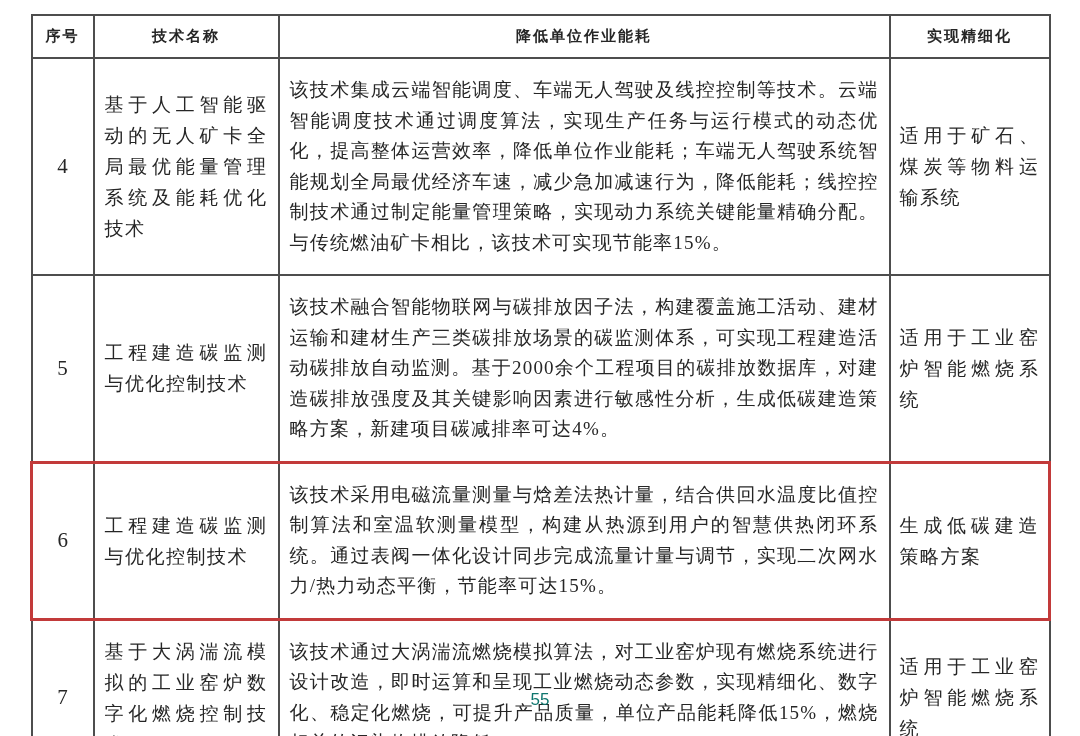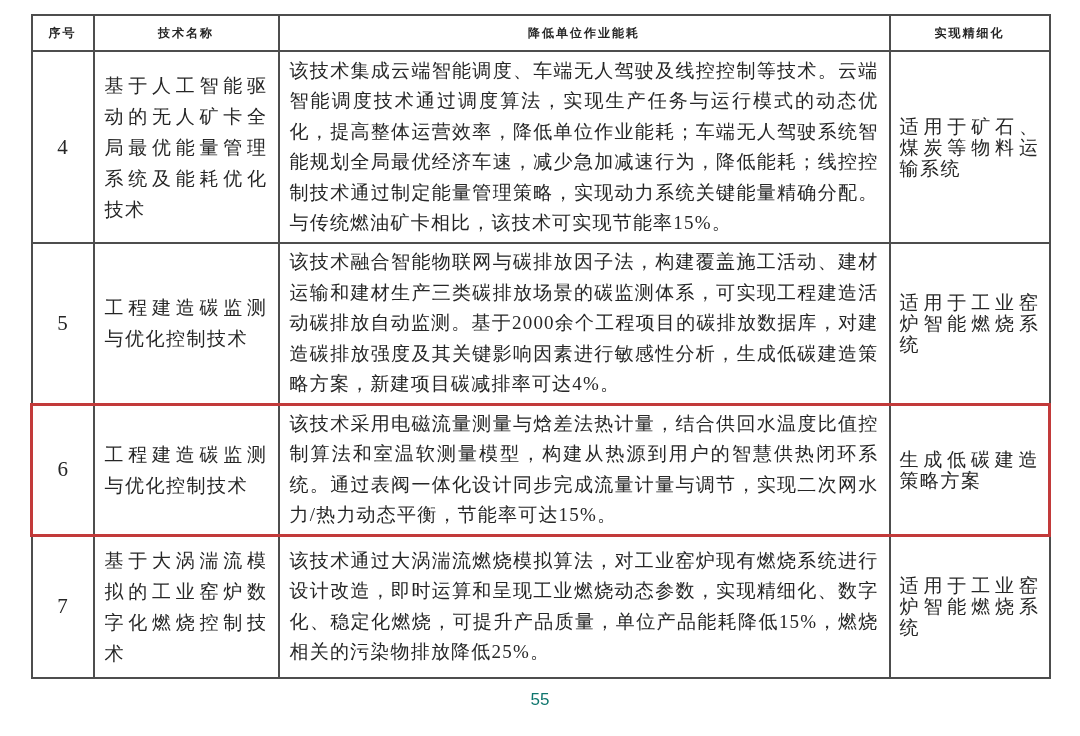--- a/index.html
+++ b/index.html
@@ -28,22 +28,22 @@
   }
   .tech-table col.c-no{width:62px;}
   .tech-table col.c-name{width:185px;}
   .tech-table col.c-desc{width:611px;}
   .tech-table col.c-scope{width:160px;}
   .tech-table th,.tech-table td{
     border:2px solid var(--border-color);
     vertical-align:middle;
   }
   .tech-table th{
-    height:36px;
-    font-size:12px;
+    height:43px;
+    font-size:15px;
     font-weight:bold;
     text-align:center;
     letter-spacing:2px;
   }
   .tech-table tr.r0 td{height:192px;}
   .tech-table tr.r1 td{height:154px;}
   .tech-table tr.r2 td{height:123px;}
   .tech-table tr.r3 td{height:137px;}
   td.cell-no{
     text-align:center;
@@ -51,31 +51,31 @@
   }
   td.cell-name{
     padding:8px 10px;
     font-size:19px;
     line-height:31px;
     letter-spacing:1.5px;
     text-align:justify;
     text-align-last:left;
   }
   td.cell-desc{
-    padding:3px 10px;
+    padding:16px 10px;
     font-size:19px;
     line-height:30.5px;
     letter-spacing:1.2px;
     text-align:justify;
     text-align-last:left;
   }
   td.cell-scope{
     padding:0 9px;
     font-size:19px;
-    line-height:21px;
+    line-height:31px;
     letter-spacing:1.5px;
     text-align:justify;
     text-align-last:left;
   }
   
   tr.hl td{
     border-top:3px solid var(--hl-color);
     border-bottom:3px solid var(--hl-color);
   }
   tr.hl td:first-child{border-left:3px solid var(--hl-color);}

